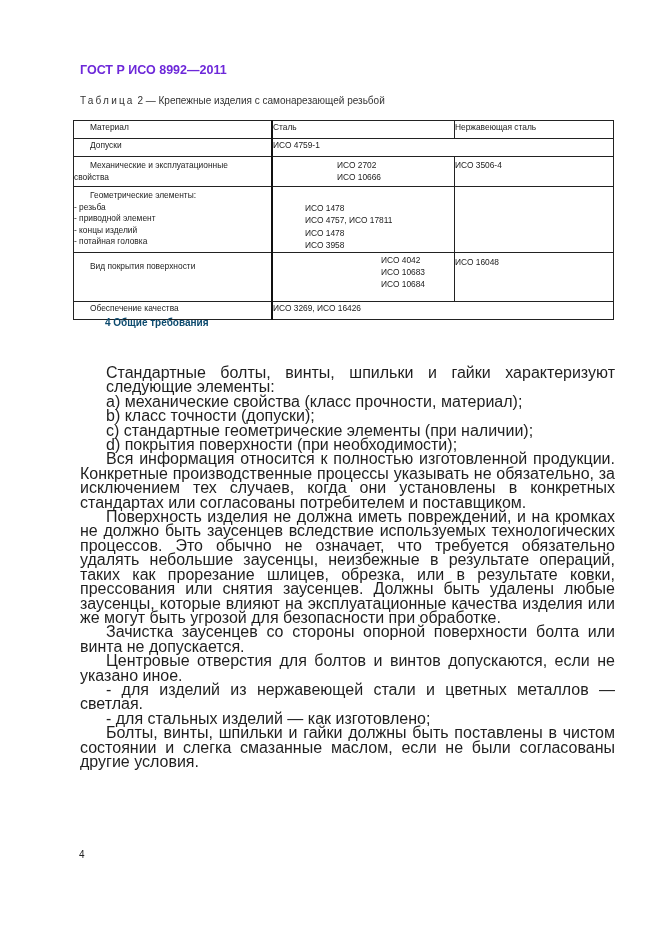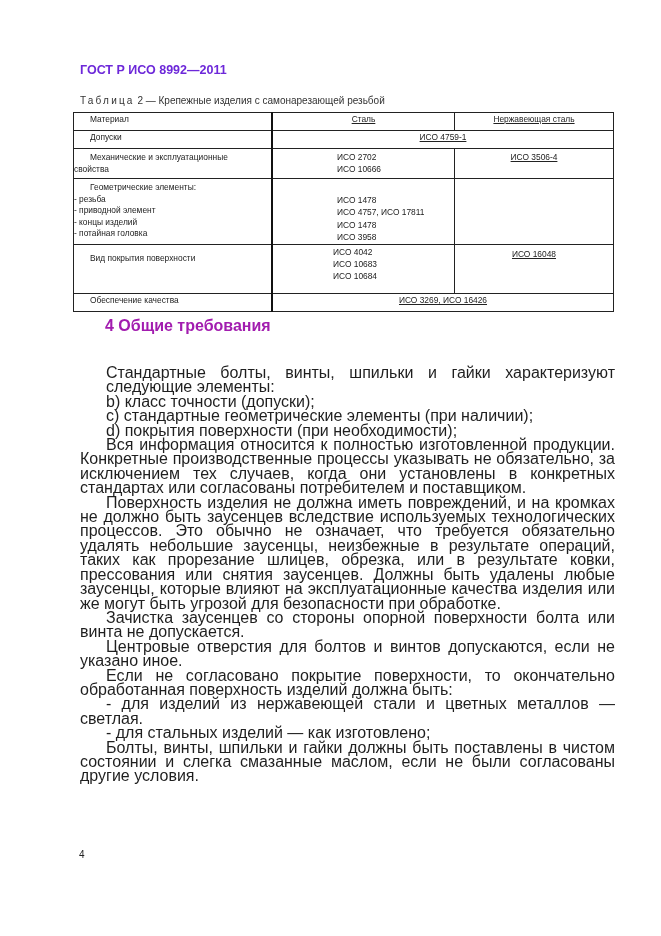--- a/index.html
+++ b/index.html
@@ -1,39 +1,39 @@
 <!DOCTYPE html>
 <html><head>
 <meta charset="utf-8">
 <style>
   html, body { margin:0; padding:0; background:#ffffff; }
   body { width:661px; height:936px; position:relative; overflow:hidden;
          font-family:"Liberation Sans", sans-serif; color:#1a1a1a; }
   .doc-header { position:absolute; left:80px; top:63px; font-size:12.5px; font-weight:bold; color:#6d28d9; }
   .table-caption { position:absolute; left:80px; top:95px; font-size:10px; color:#333; }
   .table-caption .spaced { letter-spacing:2.2px; }
-  table.spec { position:absolute; left:73px; top:112px; width:541px; border-collapse:collapse; font-size:8.4px; color:#222; table-layout:fixed; }
+  table.spec { position:absolute; left:73px; top:120px; width:541px; border-collapse:collapse; font-size:8.4px; color:#222; table-layout:fixed; }
   table.spec td { border:1px solid #222; padding:0; vertical-align:top; line-height:12.2px; }
   table.spec td.c1 { width:181px; border-right:2px solid #111; padding-left:16px; }
   table.spec td.c1.wrap { padding-left:0; }
   table.spec td.c1 .ind { padding-left:16px; }
   table.spec td.c2 { width:181px; }
-  td.center { text-align:center;text-decoration:underline; }
+  td.center { text-align:left; }
   .hdr td { height:17px; vertical-align:middle; }
   .row-tol td { height:17px; vertical-align:middle; }
   .row-mech td { height:27px; padding-top:2px !important; }
   .row-geo td { height:61px;margin-top:22px; }
   .row-cov td { height:41px; }
   .row-qa td { height:17px; vertical-align:middle; }
   .geo-list { padding-left:16px; padding-top:3px; }
   .geo-list div { line-height:11.6px; }
   .iso-block { padding-left:64px; }
-  .iso-geo { padding-top:15px; line-height:12.4px; }
-  .iso-cov { padding-left:60px; padding-top:1px; }
-  .section-title { position:absolute; left:105px; top:317px; font-size:16px; font-weight:bold; color:#a21caf; }
+  .iso-geo { padding-top:15px; line-height:12.4px;padding-left:32px; }
+  .iso-cov { padding-left:60px; padding-top:1px;margin-left:48px; }
+  .section-title { position:absolute; left:105px; top:317px; font-size:10px; font-weight:bold; color:#0c4a6e; }
   .body-text { position:absolute; left:80px; top:344px; width:535px; font-size:16px; line-height:14.4px; color:#1f1f1f;margin-top:22px; }
   .body-text p { margin:0; text-align:justify; }
   .body-text p.indent { text-indent:26px; }
   .body-text p.item { padding-left:26px; }
   .page-num { position:absolute; left:79px; top:849px; font-size:10px; color:#222; }
 </style>
 </head>
 <body>
 
 <div class="doc-header">ГОСТ Р ИСО 8992—2011</div>
@@ -102,26 +102,26 @@
     <td class="c1">Обеспечение качества</td>
     <td colspan="2" class="center">ИСО 3269, ИСО 16426</td>
   </tr>
 </tbody>
   </table>
 
 <div class="section-title">4  Общие требования</div>
 
 <div class="body-text">
   <p class="item">Стандартные болты, винты, шпильки и гайки характеризуют следующие элементы:</p>
+  <p class="item">a)  механические свойства (класс прочности, материал);</p>
   <p class="item">b)  класс точности (допуски);</p>
   <p class="item">c)  стандартные геометрические элементы (при наличии);</p>
   <p class="item">d)  покрытия поверхности (при необходимости);</p>
   <p class="indent">Вся информация относится к полностью изготовленной продукции. Конкретные производственные процессы указывать не обязательно, за исключением тех случаев, когда они установлены в конкретных стандартах или согласованы потребителем и поставщиком.</p>
   <p class="indent">Поверхность изделия не должна иметь повреждений, и на кромках не должно быть заусенцев вследствие используемых технологических процессов. Это обычно не означает, что требуется обязательно удалять небольшие заусенцы, неизбежные в результате операций, таких как прорезание шлицев, обрезка, или в результате ковки, прессования или снятия заусенцев. Должны быть удалены любые заусенцы, которые влияют на эксплуатационные качества изделия или же могут быть угрозой для безопасности при обработке.</p>
   <p class="indent">Зачистка заусенцев со стороны опорной поверхности болта или винта не допускается.</p>
   <p class="indent">Центровые отверстия для болтов и винтов допускаются, если не указано иное.</p>
-  <p class="indent">Если не согласовано покрытие поверхности, то окончательно обработанная поверхность изделий должна быть:</p>
   <p class="indent">- для изделий из нержавеющей стали и цветных металлов — светлая.</p>
   <p class="indent">- для стальных изделий — как изготовлено;</p>
   <p class="indent">Болты, винты, шпильки и гайки должны быть поставлены в чистом состоянии и слегка смазанные маслом, если не были согласованы другие условия.</p>
 </div>
 
 <div class="page-num">4</div>
 
 </body></html>

